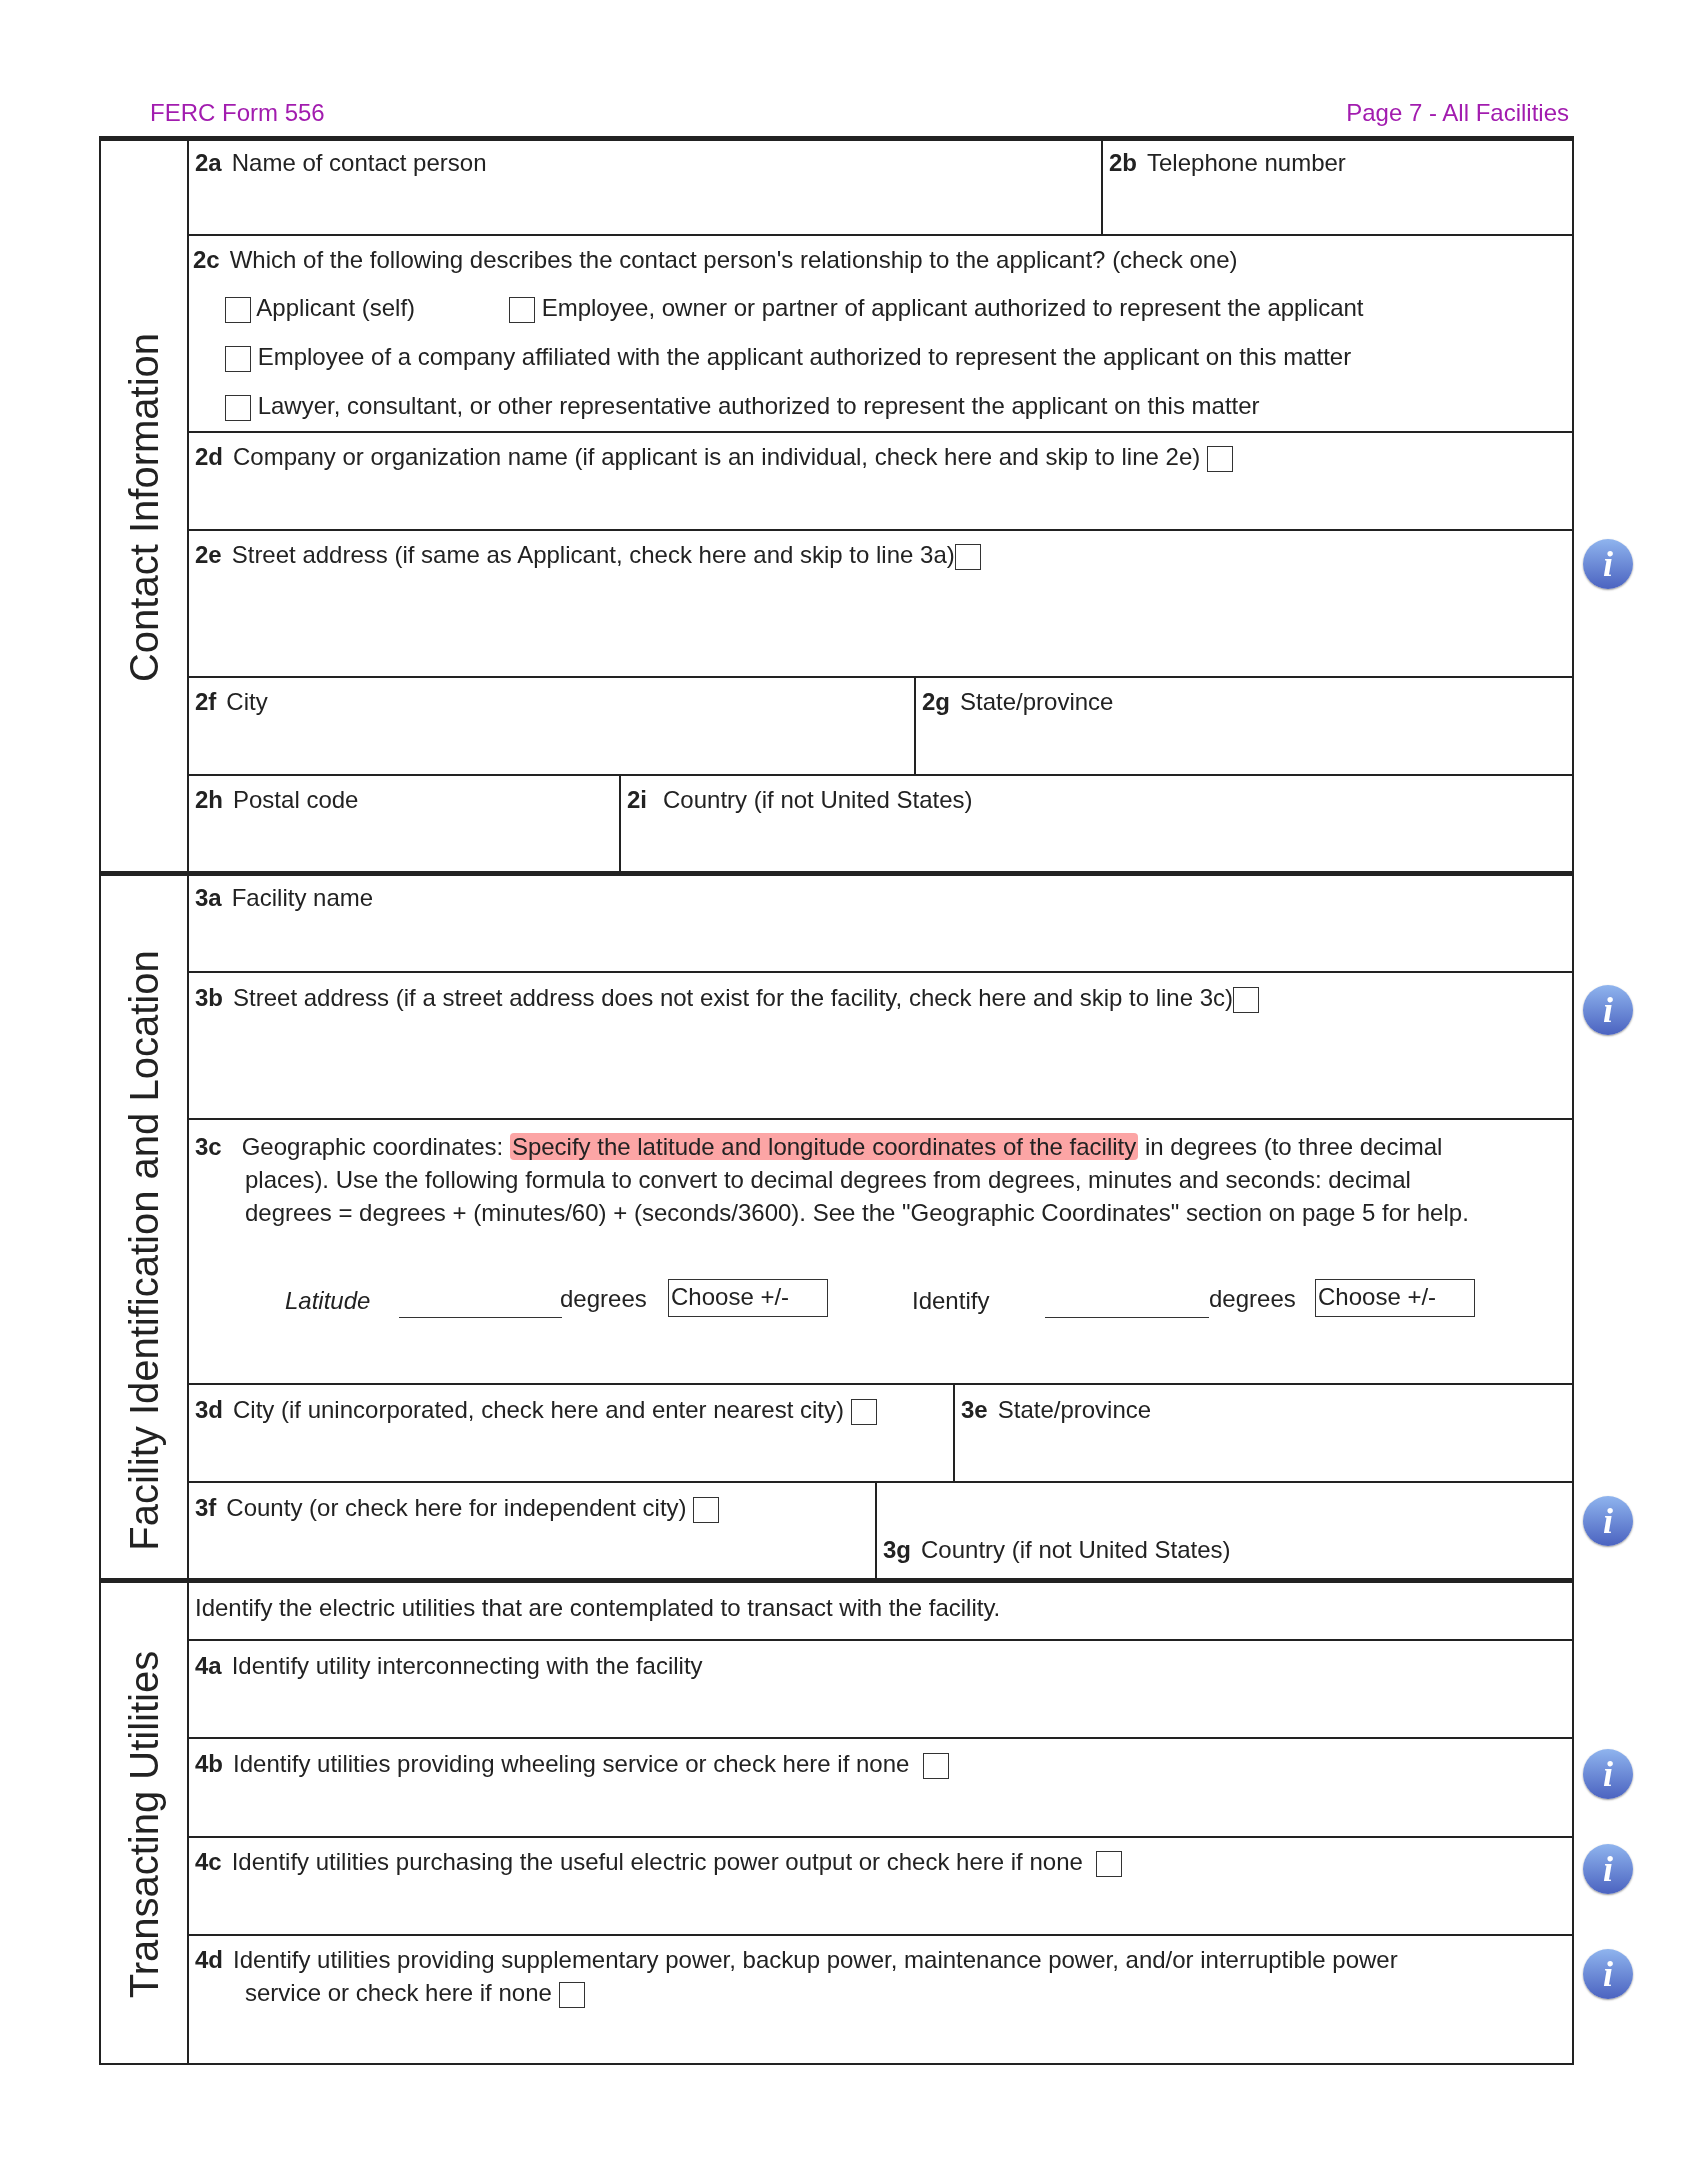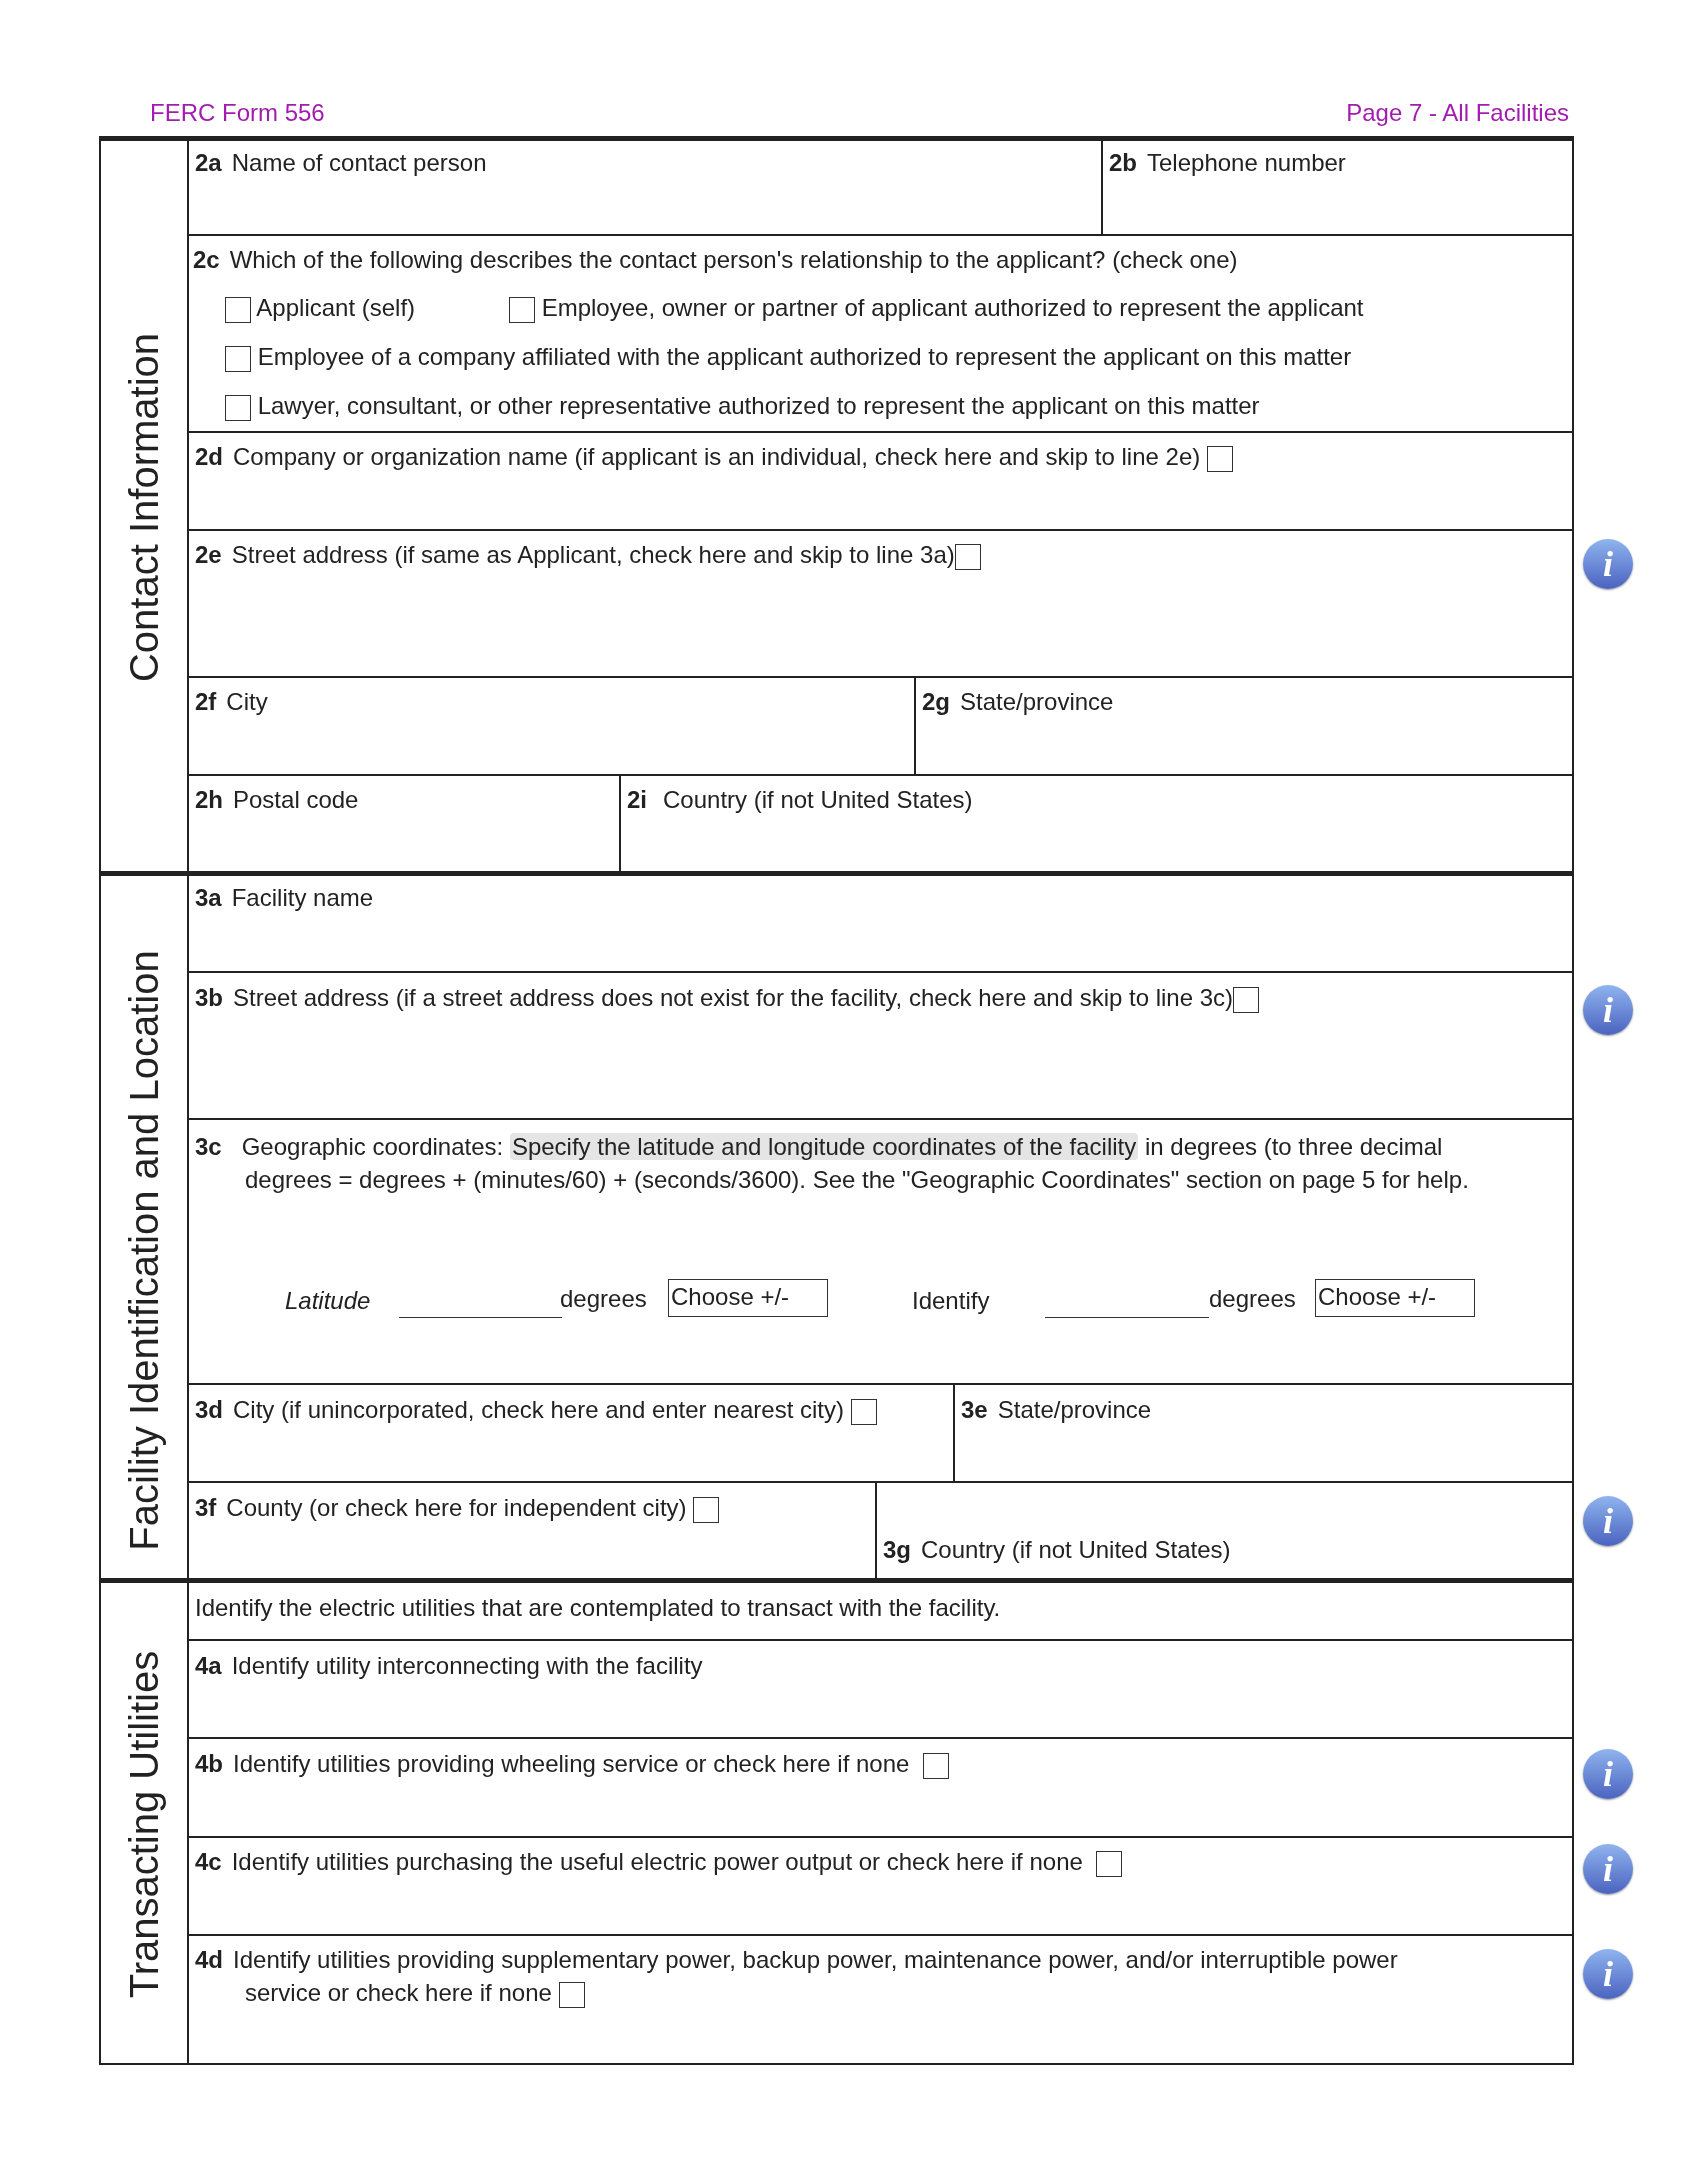--- a/index.html
+++ b/index.html
@@ -7,21 +7,21 @@
   .hdr { position:absolute; top:99px; font-size:24px; color:#a21caf; }
   .form { position:absolute; left:99px; top:136px; width:1475px; height:1929px; border:2px solid #222; border-top:5px solid #222; box-sizing:border-box; }
   .hline { position:absolute; height:0; border-top:2px solid #222; }
   .thick { border-top:5px solid #222; }
   .vline { position:absolute; width:0; border-left:2px solid #222; }
   .lbl { position:absolute; font-size:24px; white-space:nowrap; color:#222; }
   .lbl b { font-weight:bold; margin-right:10px; }
   .cb { display:inline-block; width:26px; height:26px; border:1.5px solid #333; box-sizing:border-box; vertical-align:middle; background:#fff; }
   .sidelabel { position:absolute; font-size:40px; transform:rotate(-90deg); transform-origin:center; white-space:nowrap; color:#222; text-align:center; }
   .info { position:absolute; width:50px; height:50px; border-radius:50%; background:linear-gradient(#8fb4ee,#4b63c0); color:#fff; font-family:"Liberation Serif", serif; font-style:italic; font-weight:bold; font-size:36px; line-height:50px; text-align:center; box-shadow:0 1px 2px #999; }
-  .hl { background:#e5e5e5; border-radius:4px; padding:0 2px; }
+  .hl { background:#fca5a5; border-radius:4px; padding:0 2px; }
   .para { position:absolute; font-size:24px; line-height:33px; color:#222; }
   .under { position:absolute; border-bottom:1.5px solid #333; height:0; }
   .choose { position:absolute; border:1.5px solid #333; font-size:24px; padding:0 2px; height:38px; line-height:34px; box-sizing:border-box; background:#fff; }
 </style>
 </head>
 <body>
 
 <div class="hdr" style="left:150px;">FERC Form 556</div>
 <div class="hdr" style="right:114px;">Page 7 - All Facilities</div>
 
@@ -73,20 +73,21 @@
 
 <div class="lbl" style="left:195px; top:786px;"><b>2h</b><span>Postal code</span></div>
 <div class="lbl" style="left:627px; top:786px;"><b style="margin-right:16px;">2i</b><span>Country (if not United States)</span></div>
 
 <div class="lbl" style="left:195px; top:884px;"><b>3a</b><span>Facility name</span></div>
 
 <div class="lbl" style="left:195px; top:984px;"><b>3b</b><span>Street address (if a street address does not exist for the facility, check here and skip to line 3c)</span><span class="cb"></span></div>
 
 <div class="para" style="left:195px; top:1130px; width:1376px;">
   <div style="white-space:nowrap;"><b style="margin-right:20px;">3c</b><span>Geographic coordinates: </span><span class="hl">Specify the latitude and longitude coordinates of the facility</span><span> in degrees (to three decimal</span></div>
+  <div style="padding-left:50px; white-space:nowrap;">places).  Use the following formula to convert to decimal degrees from degrees, minutes and seconds:  decimal</div>
   <div style="padding-left:50px; white-space:nowrap;">degrees = degrees + (minutes/60) + (seconds/3600).    See the "Geographic Coordinates" section on page 5 for help.</div>
 </div>
 <div class="lbl" style="left:285px; top:1287px;font-style:italic;">Latitude</div>
 <div class="under" style="left:399px; top:1317px; width:163px;"></div>
 <div class="lbl" style="left:560px; top:1285px;">degrees</div>
 <div class="choose" style="left:668px; top:1279px; width:160px;">Choose +/-</div>
 <div class="lbl" style="left:912px; top:1287px;">Identify</div>
 <div class="under" style="left:1045px; top:1317px; width:164px;"></div>
 <div class="lbl" style="left:1209px; top:1285px;">degrees</div>
 <div class="choose" style="left:1315px; top:1279px; width:160px;">Choose +/-</div>

